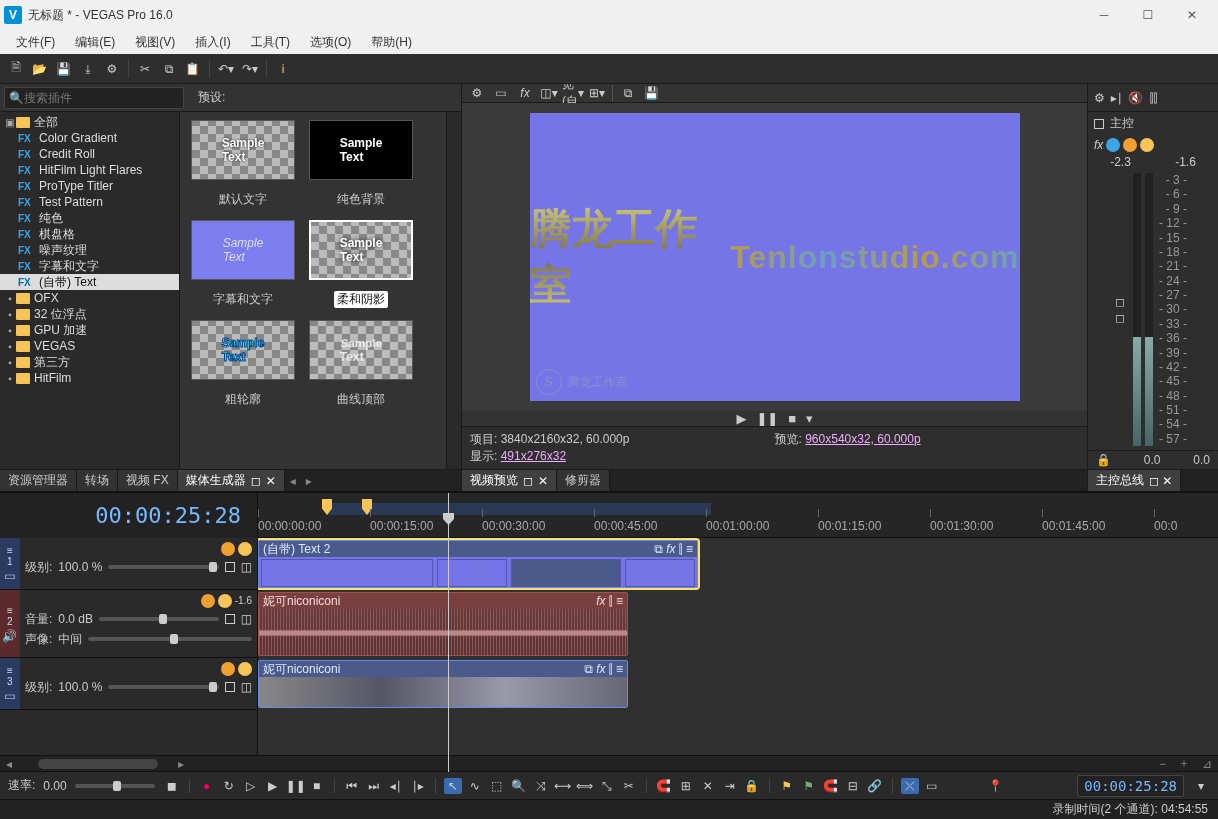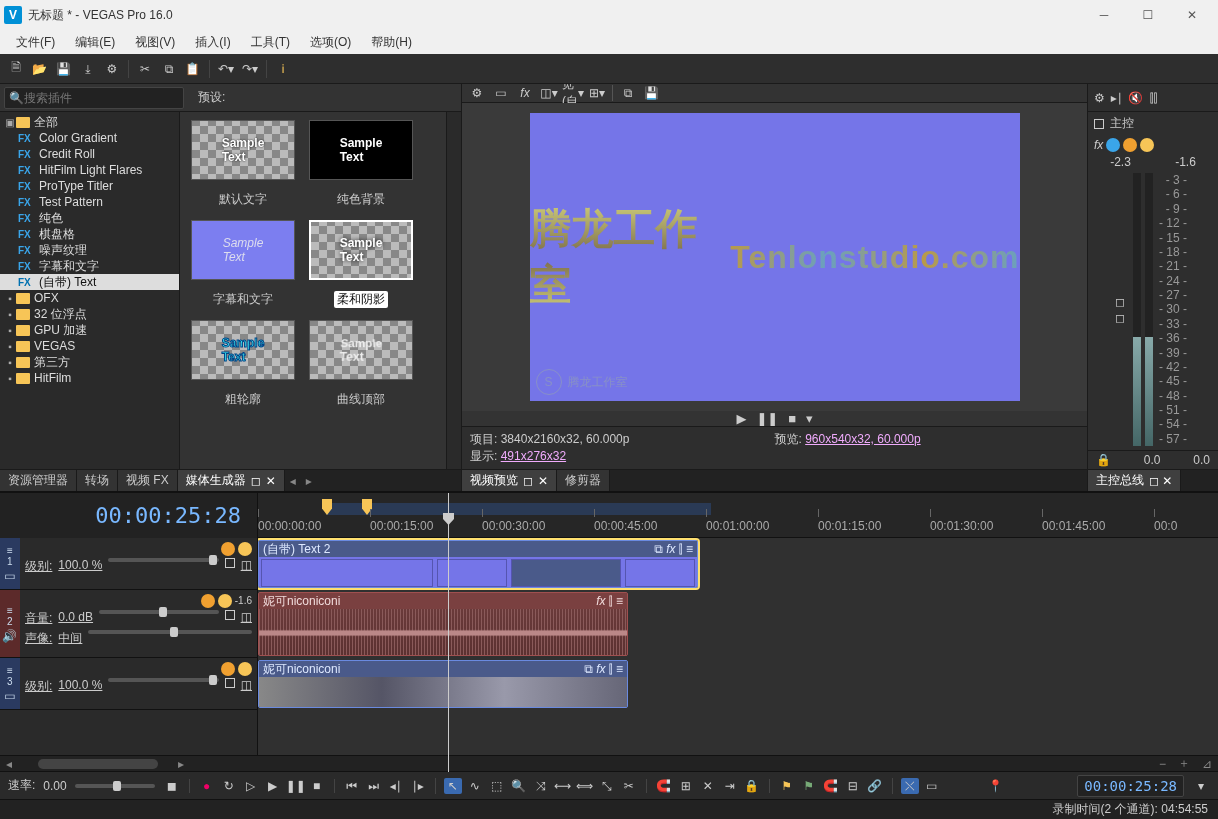--- a/index.html
+++ b/index.html
@@ -91,21 +91,21 @@
 .playhead-tl{position:absolute;top:0;bottom:-235px;width:1px;background:#ccc;left:190px;z-index:5;}
 .playhead-tl::before{content:'';position:absolute;top:20px;left:-5px;width:11px;height:12px;background:#ccc;clip-path:polygon(0 0,100% 0,100% 50%,50% 100%,0 50%);}
 
 .tracks { flex: 1; display: flex; overflow: hidden; }
 .track-headers { width: 258px; background: #2a2a2a; border-right: 1px solid #111; overflow:hidden;}
 .th-row{border-bottom:1px solid #111;color:#ccc;display:flex;position:relative;}
 .th-num{width:20px;background:#2a3a60;color:#cde;display:flex;flex-direction:column;align-items:center;justify-content:center;font-size:10px;gap:2px;}
 .th-num.audio{background:#5c2a2a;}
 .th-body{flex:1;padding:3px 5px;display:flex;flex-direction:column;gap:2px;}
 .th-topline{display:flex;justify-content:flex-end;gap:3px;align-items:center;height:15px;}
-.th-line{display:flex;align-items:flex-start;gap:6px;height:18px;text-decoration:underline;}
+.th-line{display:flex;align-items:center;gap:6px;height:18px;}
 .slider-h{height:4px;background:#555;border-radius:2px;position:relative;}
 .slider-h .knob{position:absolute;top:-3px;width:8px;height:10px;background:#ccc;border-radius:2px;}
 
 .track-content { flex: 1; position: relative; background: #303030; overflow: hidden; }
 .clip{position:absolute;height:48px;border-radius:2px;overflow:hidden;font-size:11px;}
 .clip .chead{height:16px;padding:0 4px;display:flex;align-items:center;justify-content:space-between;white-space:nowrap;}
 .clip.vid{background:#3a4a7a;border:1px solid #6a8ae0;}
 .clip.vid.sel{outline:2px solid #ffe070;}
 .clip.vid .chead{background:#4a5a8a;color:#dde8ff;}
 .clip.vid .cbody{height:32px;background:#7575e8;display:flex;}

